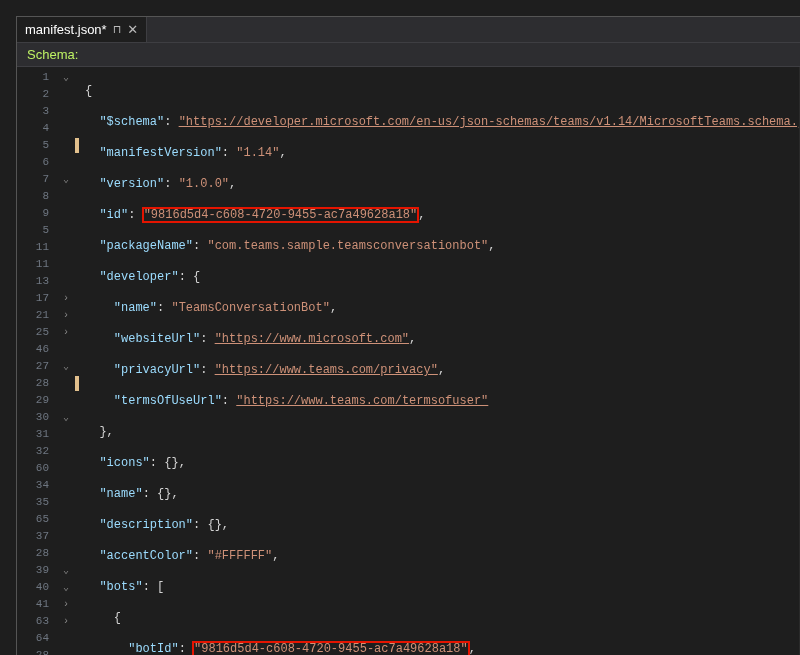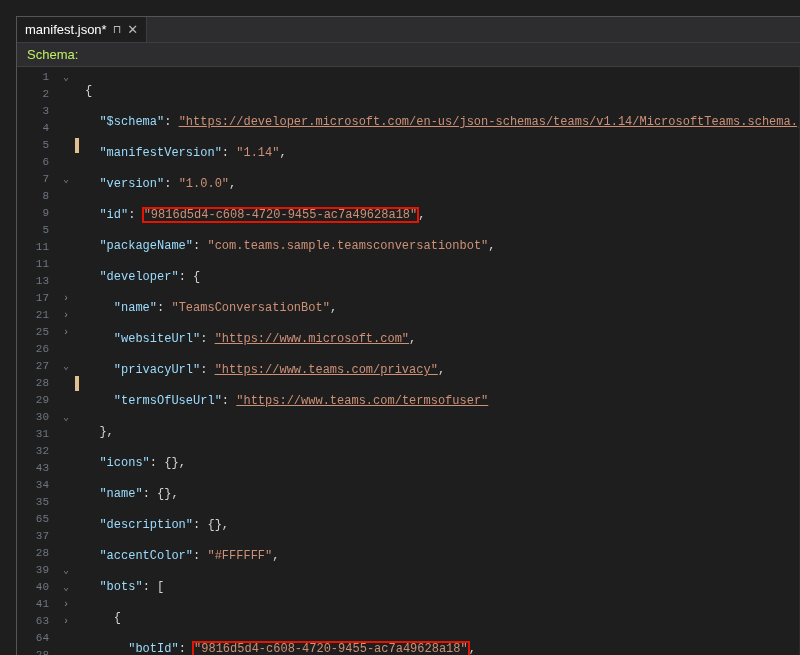--- a/index.html
+++ b/index.html
@@ -127,28 +127,28 @@
         <div>7</div>
         <div>8</div>
         <div>9</div>
         <div>5</div>
         <div>11</div>
         <div>11</div>
         <div>13</div>
         <div>17</div>
         <div>21</div>
         <div>25</div>
-        <div>26</div>
+        <div>46</div>
         <div>27</div>
         <div>28</div>
         <div>29</div>
         <div>30</div>
         <div>31</div>
         <div>32</div>
-        <div>43</div>
+        <div>60</div>
         <div>34</div>
         <div>35</div>
         <div>65</div>
         <div>37</div>
         <div>28</div>
         <div>39</div>
         <div>40</div>
         <div>41</div>
         <div>63</div>
         <div>64</div>

